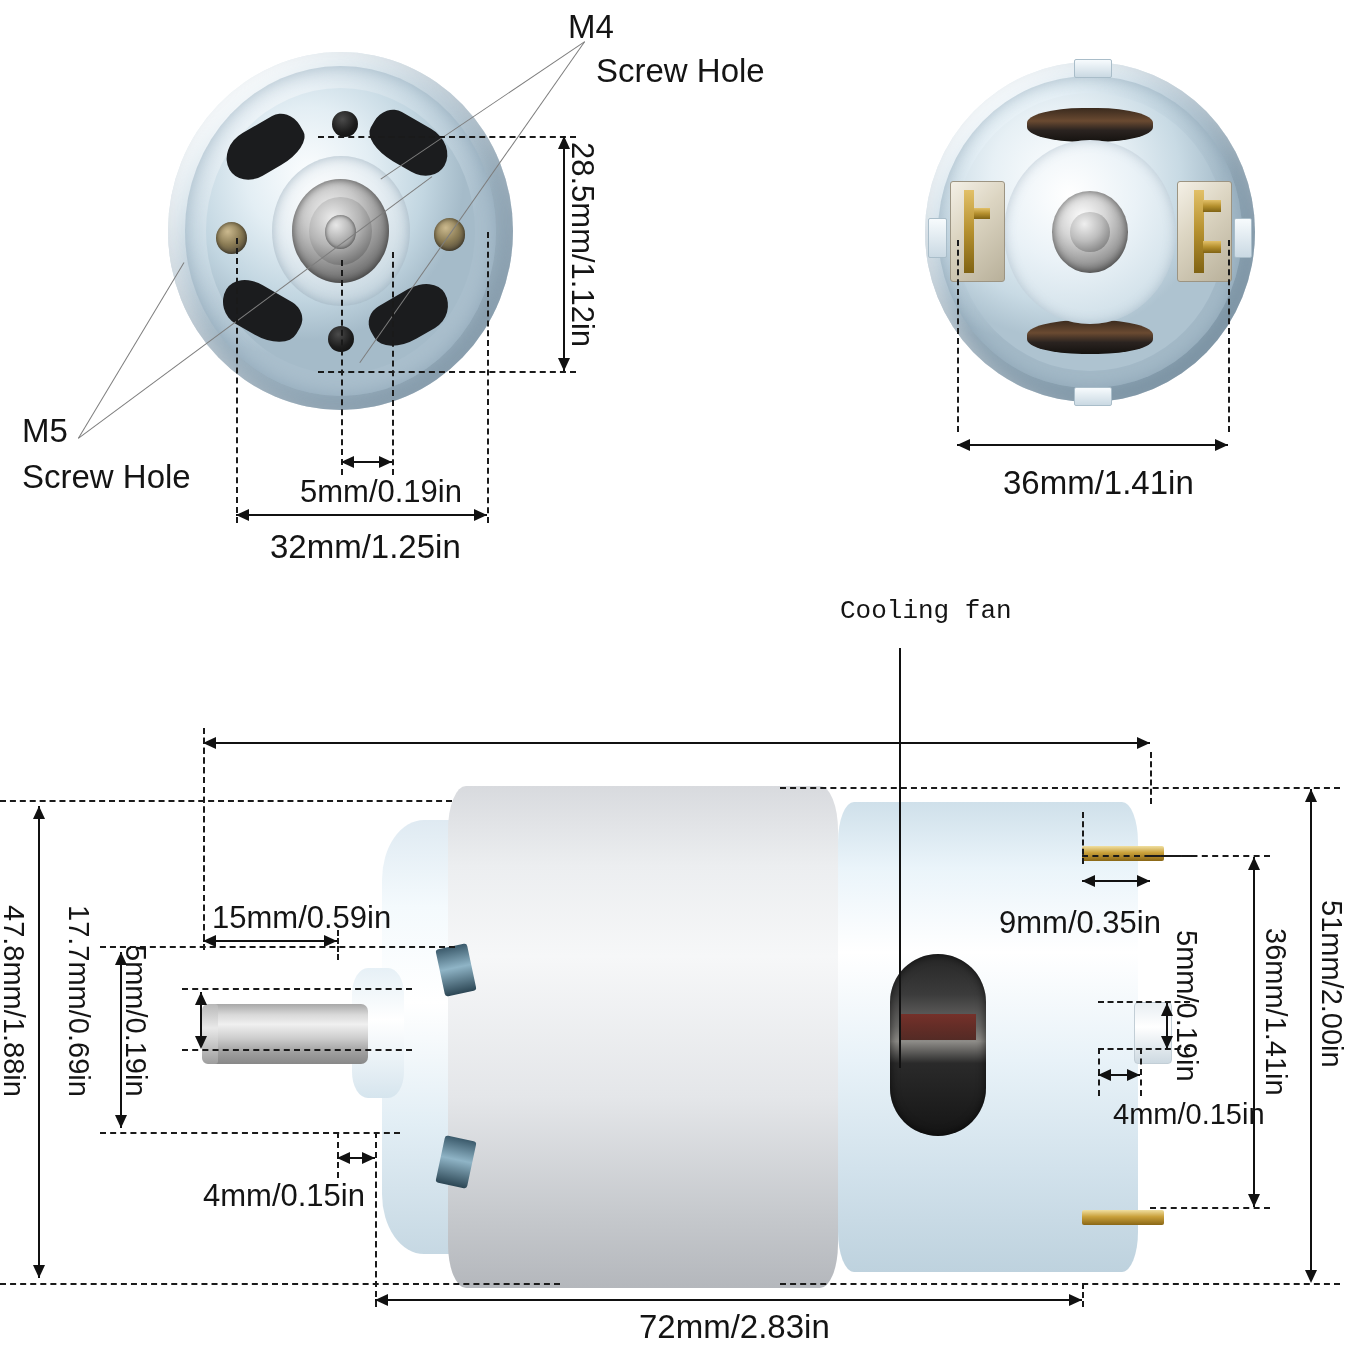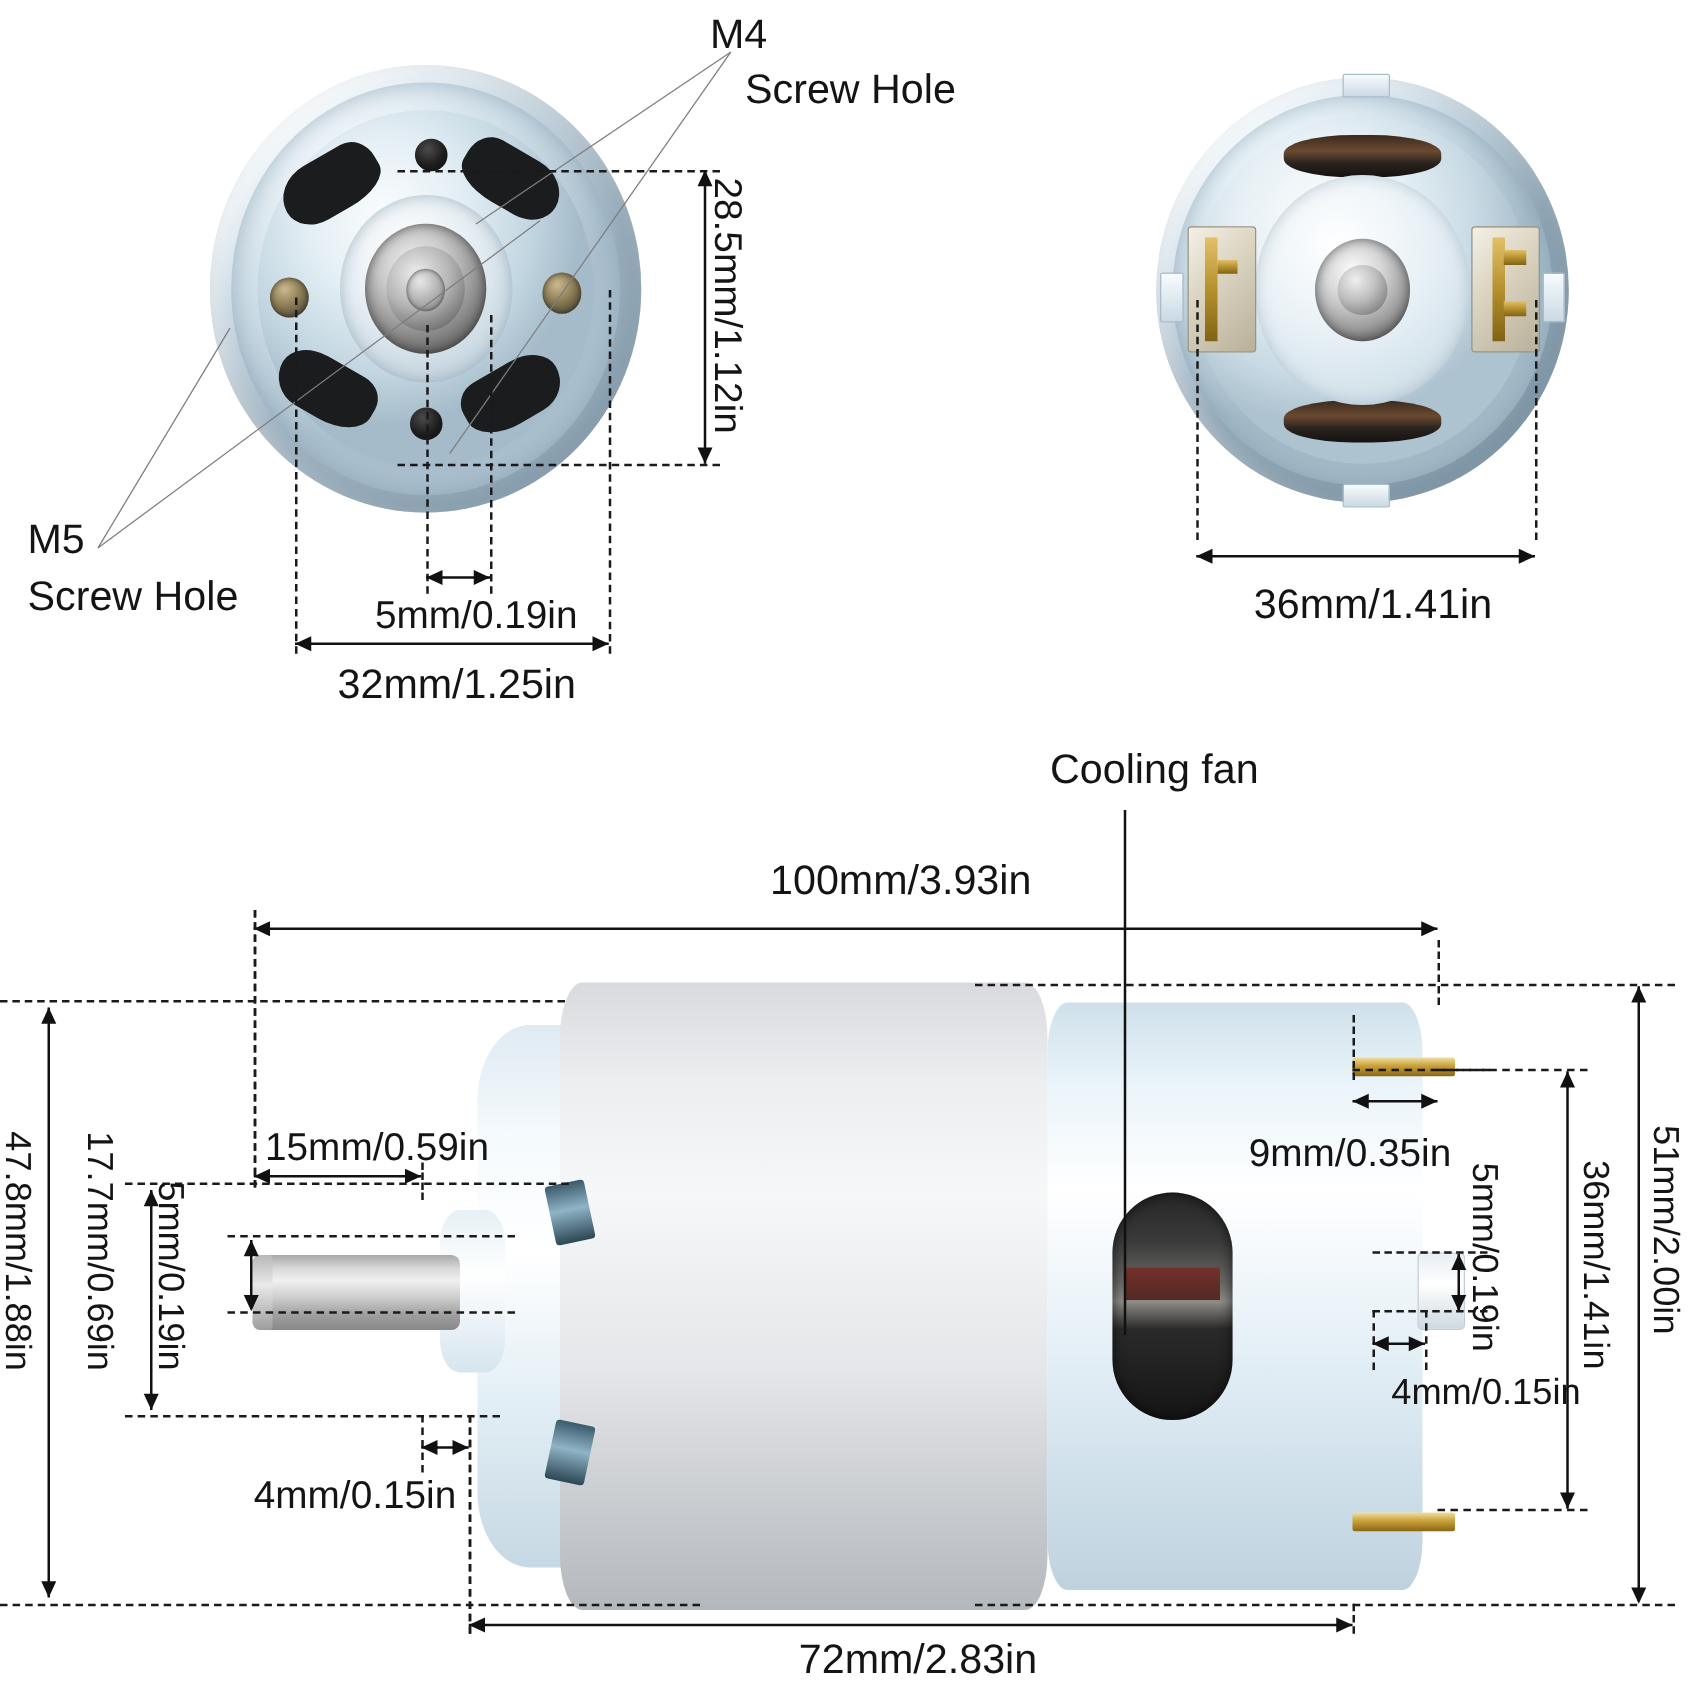--- a/index.html
+++ b/index.html
@@ -212,29 +212,28 @@
     <div class="svCan"></div>
     <div class="svClip" style="left:88px;top:160px;width:32px;height:48px;transform:rotate(-12deg);"></div>
     <div class="svClip" style="left:88px;top:352px;width:32px;height:48px;transform:rotate(12deg);"></div>
     <div class="svVent"></div>
     <div class="svVentRed"></div>
     <div class="svBossR"></div>
     <div class="termTab" style="left:730px;top:60px;"></div>
     <div class="termTab" style="left:730px;top:424px;"></div>
   </div>
 
-  <div class="lbl" style="left:840px;top:596px;font-size:33px;">Cooling fan</div>
+  <div class="lbl" style="left:840px;top:596px;font-size:26px;font-family:Liberation Mono, monospace;">Cooling fan</div>
   <div class="solidV" style="left:899px;top:648px;height:420px;"></div>
 
   <div class="dashV" style="left:203px;top:728px;height:222px;"></div>
   <div class="dashV" style="left:1150px;top:752px;height:52px;"></div>
   <div class="dimH" style="left:203px;top:742px;width:947px;"></div>
   <div class="arrL" style="left:203px;top:737px;"></div>
   <div class="arrR" style="left:1137px;top:737px;"></div>
-  <div class="lbl" style="left:616px;top:685px;font-size:33px;">100mm/3.93in</div>
 
   <div class="dashH" style="left:0px;top:800px;width:452px;"></div>
   <div class="dashH" style="left:0px;top:1283px;width:560px;"></div>
   <div class="dimV" style="left:38px;top:806px;height:472px;"></div>
   <div class="arrU" style="left:33px;top:806px;"></div>
   <div class="arrD" style="left:33px;top:1265px;"></div>
   <div class="lbl vert" style="left:30px;top:905px;font-size:29px;">47.8mm/1.88in</div>
 
   <div class="dashH" style="left:100px;top:946px;width:355px;"></div>
   <div class="dashH" style="left:100px;top:1132px;width:300px;"></div>

